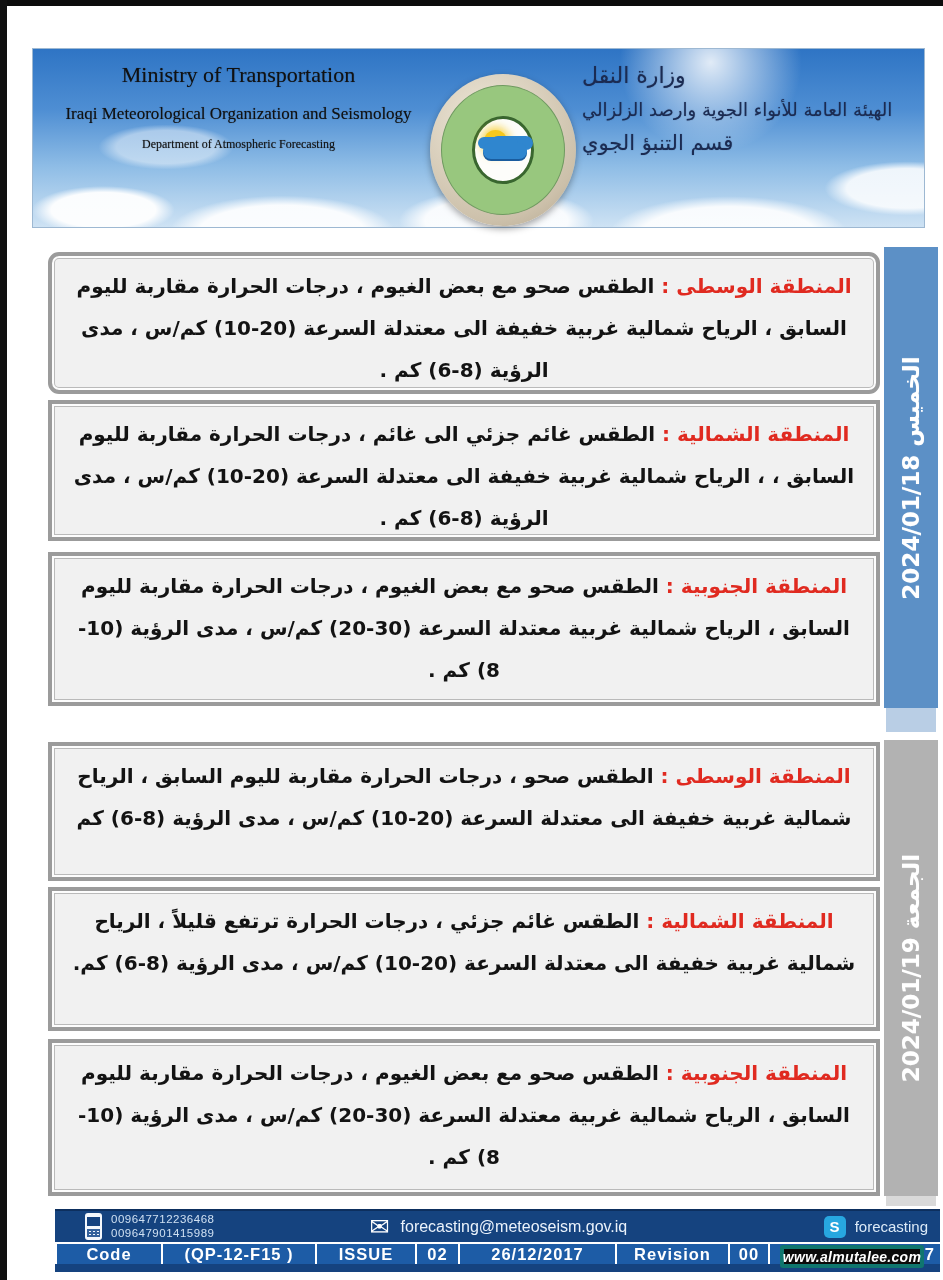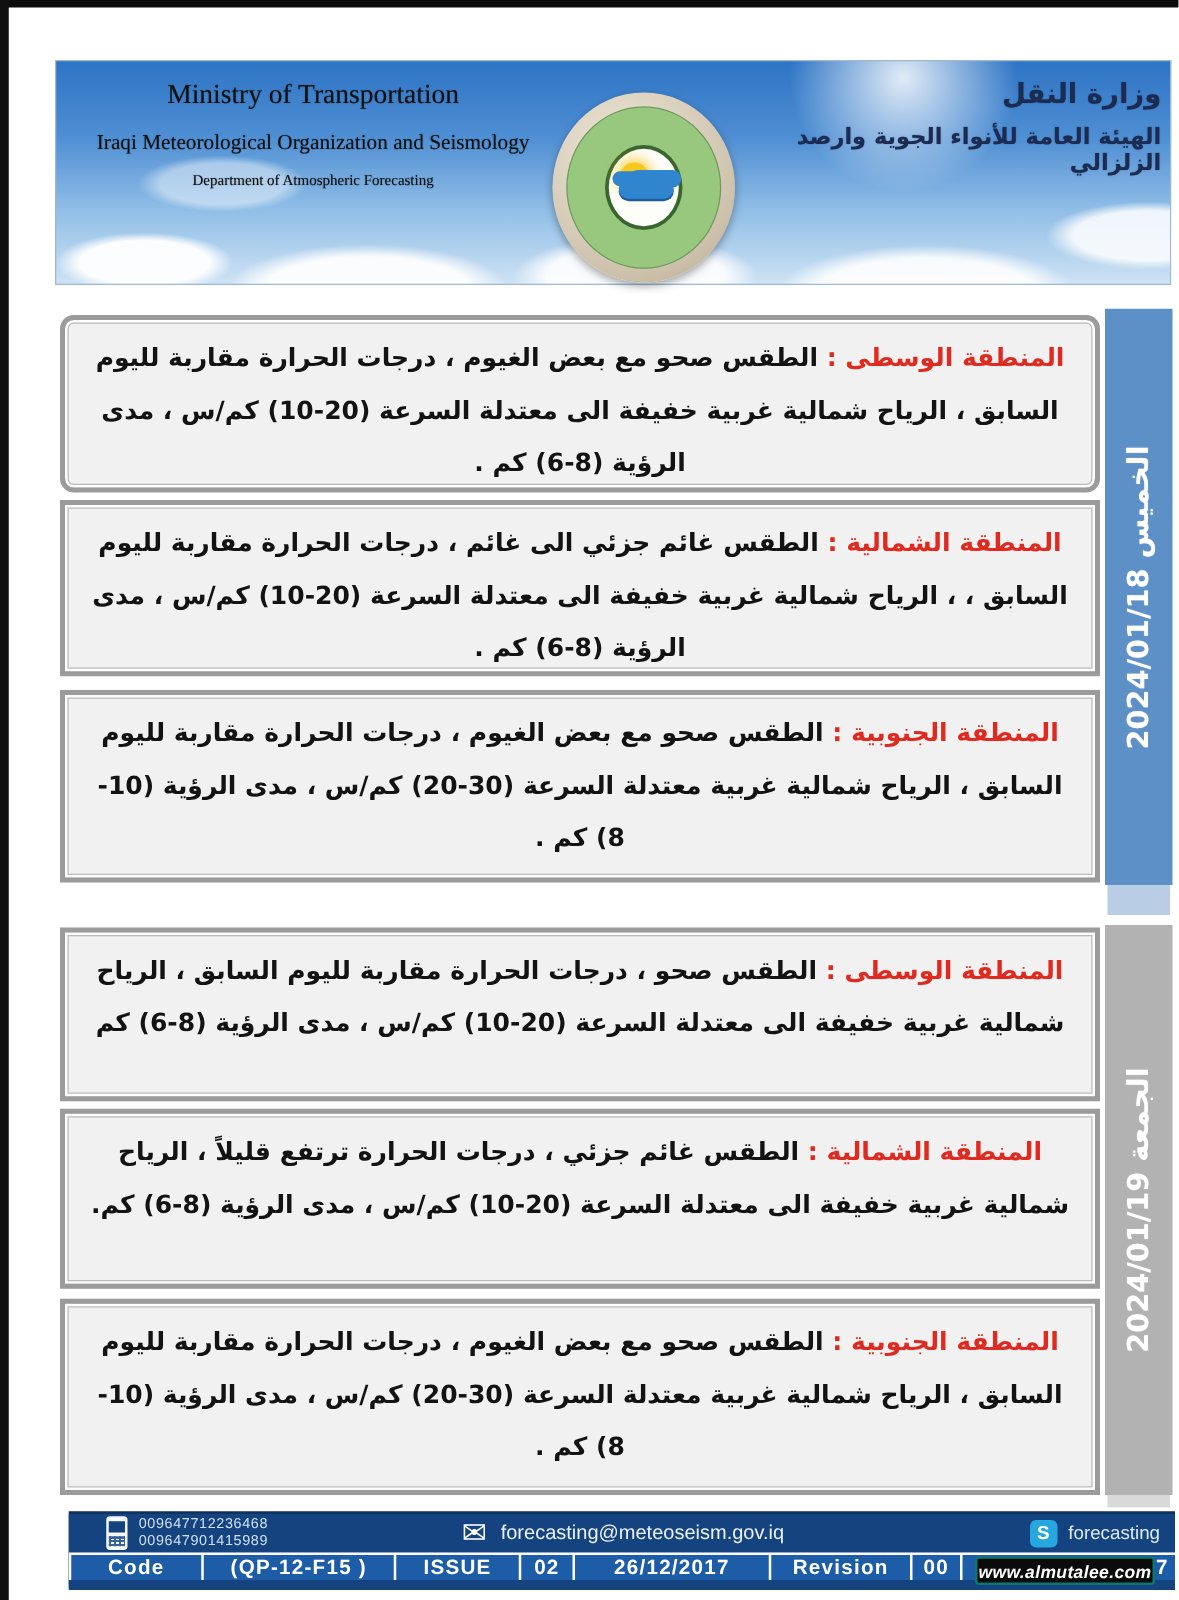--- a/index.html
+++ b/index.html
@@ -3,38 +3,38 @@
 <meta charset="utf-8">
 <title>Weather Forecast Document</title>
 <style>
   html,body{margin:0;padding:0;background:#ffffff;}
   .page{position:relative;width:943px;height:1280px;background:#fff;overflow:hidden;
         font-family:"DejaVu Sans",sans-serif;}
   .edge-top{position:absolute;top:0;left:0;width:943px;height:6px;background:#0c0c0c;}
   .edge-left{position:absolute;top:0;left:0;width:7px;height:1280px;background:#101010;}
 
   
-  .header{position:absolute;left:44px;top:48px;width:893px;height:180px;
+  .header{position:absolute;left:32px;top:48px;width:893px;height:180px;
     background:
       radial-gradient(circle 130px at 76% 8%, rgba(255,255,255,.85), transparent 70%),
       radial-gradient(95px 32px at 8% 90%, rgba(255,255,255,.95) 55%, transparent 75%),
       radial-gradient(150px 48px at 28% 102%, rgba(255,255,255,.92) 55%, transparent 75%),
       radial-gradient(130px 42px at 52% 96%, rgba(255,255,255,.9) 55%, transparent 75%),
       radial-gradient(160px 52px at 78% 104%, rgba(255,255,255,.9) 55%, transparent 75%),
       radial-gradient(110px 36px at 98% 78%, rgba(255,255,255,.85) 55%, transparent 75%),
       radial-gradient(90px 30px at 15% 55%, rgba(255,255,255,.45) 55%, transparent 75%),
       linear-gradient(180deg,#2e74c4 0%,#4e8ed3 34%,#8fbde6 66%,#cfe3f4 100%);
     box-shadow:0 0 0 1px #9db8d2 inset;}
   .h-english{position:absolute;left:14px;top:14px;width:385px;text-align:center;
     font-family:"Liberation Serif",serif;color:#111;text-shadow:0 0 1px rgba(0,0,0,.45);}
   .he1{font-size:22px;margin:0 0 13px;}
   .he2{font-size:17px;margin:16px 0 13px;}
   .he3{font-size:12px;margin:0;}
-  .h-arabic{position:absolute;right:8px;top:15px;width:335px;text-align:right;direction:rtl;
-    color:#1b2b52;font-weight:bold;text-shadow:0 0 1px rgba(20,35,70,.5);}
+  .h-arabic{position:absolute;right:8px;top:15px;width:335px;text-align:left;direction:rtl;
+    color:#1b2b52;font-weight:normal;text-shadow:0 0 1px rgba(20,35,70,.5);}
   .ha1{font-size:22px;margin:0 0 11px;}
   .ha2{font-size:18px;margin:0 0 11px;}
   .ha3{font-size:21px;margin:0;}
 
   
   .logo{position:absolute;left:398px;top:26px;width:146px;height:152px;}
   .logo-outer{position:absolute;inset:0;border-radius:50%;
     background:radial-gradient(circle at 38% 32%,#efe8da,#ccc0aa 72%,#b0a48c);
     box-shadow:0 3px 7px rgba(0,0,0,.35);}
   .logo-green{position:absolute;inset:11px;border-radius:50%;background:#98c77e;border:1px solid #6f9a60;}
@@ -95,21 +95,21 @@
     display:flex;align-items:center;justify-content:center;color:#fff;font-weight:bold;font-size:15px;}
   .f-row{display:flex;height:22px;border-top:2px solid #fff;box-sizing:border-box;
     background:var(--footer-row-blue,#1d5ca6);}
   .f-cell{display:flex;align-items:center;justify-content:center;color:#fff;
     font-family:"Liberation Sans",sans-serif;font-weight:bold;font-size:16.5px;letter-spacing:1px;
     border-right:2px solid #fff;box-sizing:border-box;white-space:nowrap;overflow:hidden;}
   .f-cell:first-child{border-left:2px solid #fff;}
   .f-cell.last{border-right:none;justify-content:flex-end;padding-right:5px;}
 
   .watermark{position:absolute;left:780px;top:1245px;width:144px;height:23px;box-sizing:border-box;
-    background:#0b0b0b;border:2px solid #0f766e;border-radius:3px;
+    background:#0b0b0b;border:4px solid #0f766e;border-radius:3px;
     display:flex;align-items:center;justify-content:center;color:#fff;
     font-family:"Liberation Sans",sans-serif;font-weight:bold;font-style:italic;
     font-size:14px;letter-spacing:.3px;z-index:5;}
 </style>
 </head>
 <body>
 
 <div class="page">
   <div class="edge-top"></div>
   <div class="edge-left"></div>
@@ -124,20 +124,21 @@
       <div class="logo-outer"></div>
       <div class="logo-green"></div>
       <div class="logo-white">
         <div class="logo-sun"></div>
         <div class="logo-cloud"></div>
       </div>
     </div>
     <div class="h-arabic">
       <p class="ha1">وزارة النقل</p>
       <p class="ha2">الهيئة العامة للأنواء الجوية وارصد الزلزالي</p>
+      <p class="ha3">قسم التنبؤ الجوي</p>
     </div>
   </div>
 
   <div class="fc-box" id="b1">
     <p class="fc-text"><span class="region">المنطقة الوسطى : </span><span>الطقس صحو مع بعض الغيوم ، درجات الحرارة مقاربة لليوم السابق ، الرياح شمالية غربية خفيفة الى معتدلة السرعة (20-10) كم/س ، مدى الرؤية (8-6) كم .</span></p>
   </div>
   <div class="fc-box" id="b2">
     <p class="fc-text"><span class="region">المنطقة الشمالية : </span><span>الطقس غائم جزئي الى غائم ، درجات الحرارة مقاربة لليوم السابق ، ، الرياح شمالية غربية خفيفة الى معتدلة السرعة (20-10) كم/س ، مدى الرؤية (8-6) كم .</span></p>
   </div>
   <div class="fc-box" id="b3">

